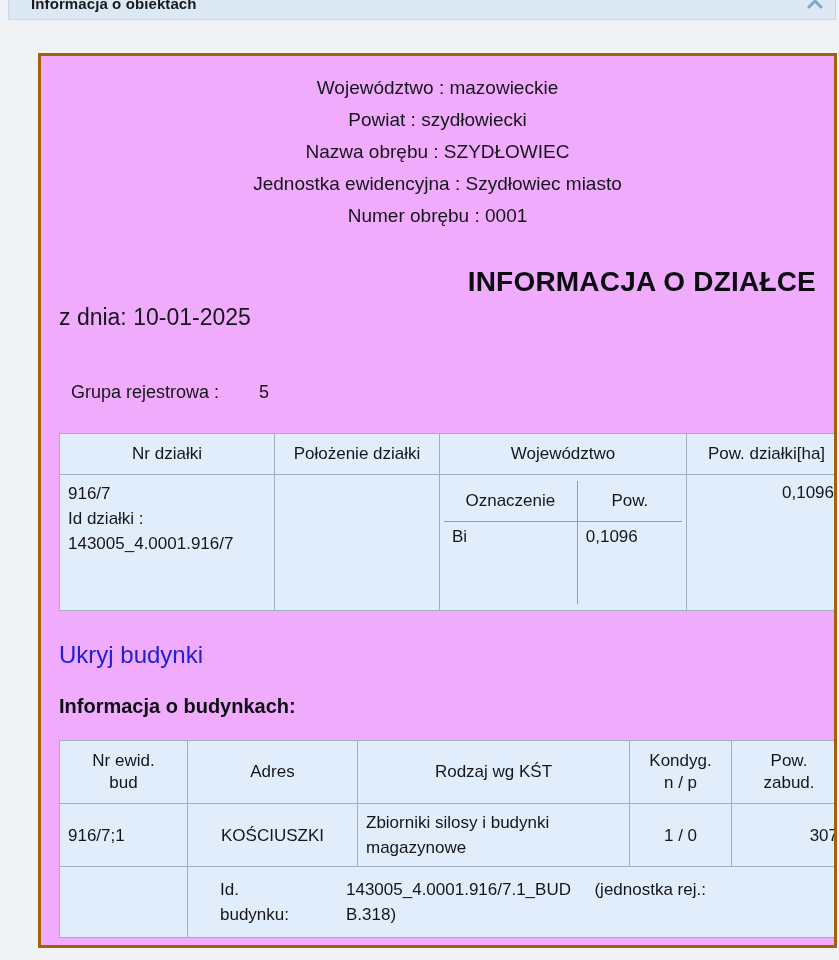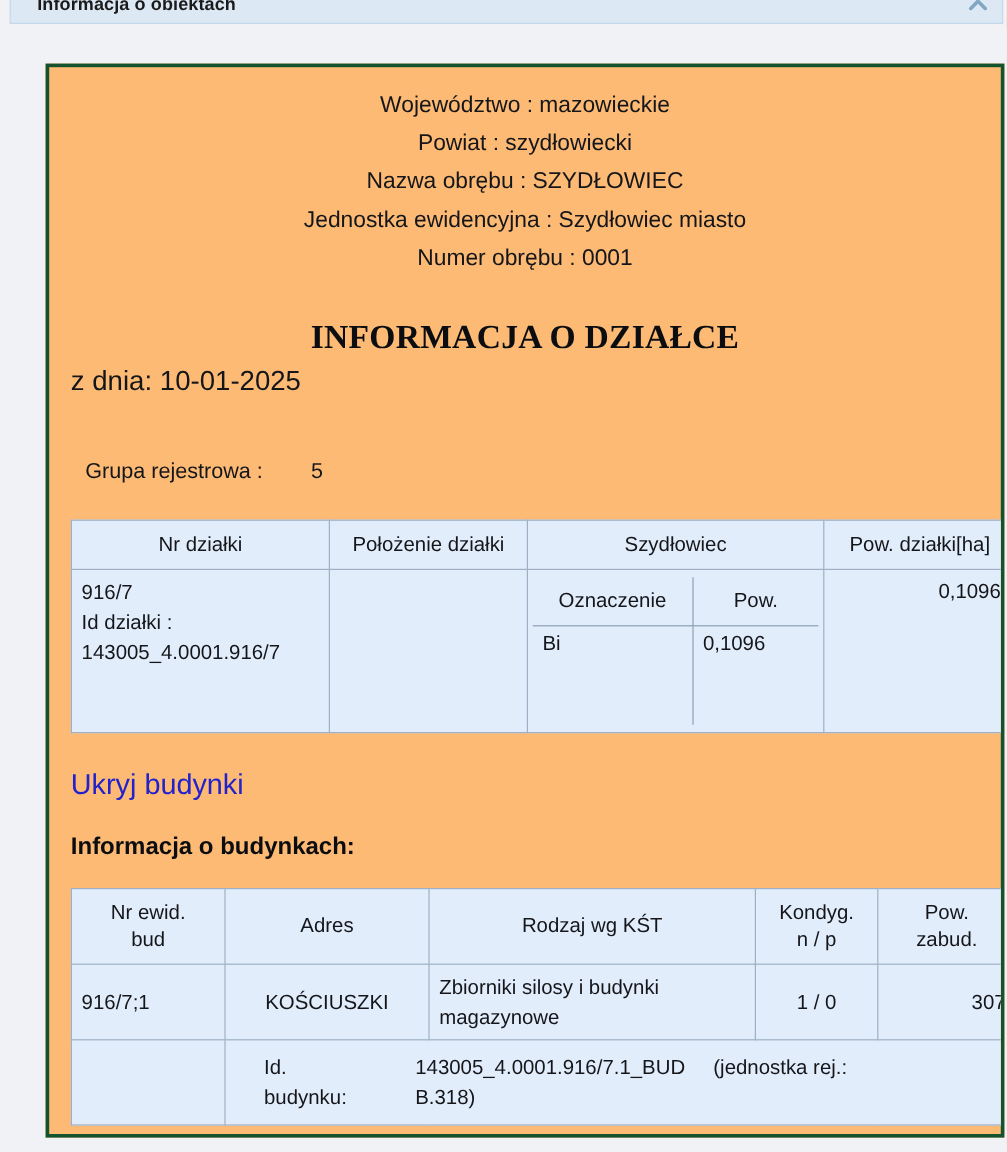--- a/index.html
+++ b/index.html
@@ -60,46 +60,45 @@
     background: #f0f2f5;
     overflow: hidden;
   }
 
   .doc-panel {
     position: absolute;
     top: 30px;
     left: 38px;
     right: 2px;
     bottom: 12px;
-    background: #fdba74;
-    border: 3px solid #14532d;
+    background: #f0abfc;
+    border: 3px solid #a16207;
     box-sizing: border-box;
     padding: 12px 18px 0 18px;
     overflow: hidden;
   }
 
   
   .meta-block {
     text-align: center;
     font-size: 19px;
     line-height: 32px;
     color: #15161a;
     padding-top: 4px;
   }
   .meta-line { white-space: nowrap; }
 
   
   .doc-title {
-    text-align: center;
+    text-align: right;
     font-size: 28px;
     font-weight: bold;
     letter-spacing: .2px;
     margin-top: 34px;
     color: #0c0d11;
-    font-family: Liberation Serif, serif;
   }
   .doc-date {
     text-align: left;
     font-size: 23px;
     margin-top: 6px;
     color: #15161a;
   }
 
   
   .reg-block {
@@ -243,21 +242,21 @@
         <colgroup>
           <col class="c1">
             <col class="c2">
             <col class="c3">
             <col class="c4">
         </colgroup>
         <thead>
           <tr>
             <th>Nr działki</th>
             <th>Położenie działki</th>
-            <th>Szydłowiec</th>
+            <th>Województwo</th>
             <th>Pow. działki[ha]</th>
           </tr>
         </thead>
         <tbody>
           <tr>
             <td class="cell-lines">
               <div>916/7</div>
               <div>Id działki :</div>
               <div>143005_4.0001.916/7</div>
             </td>

